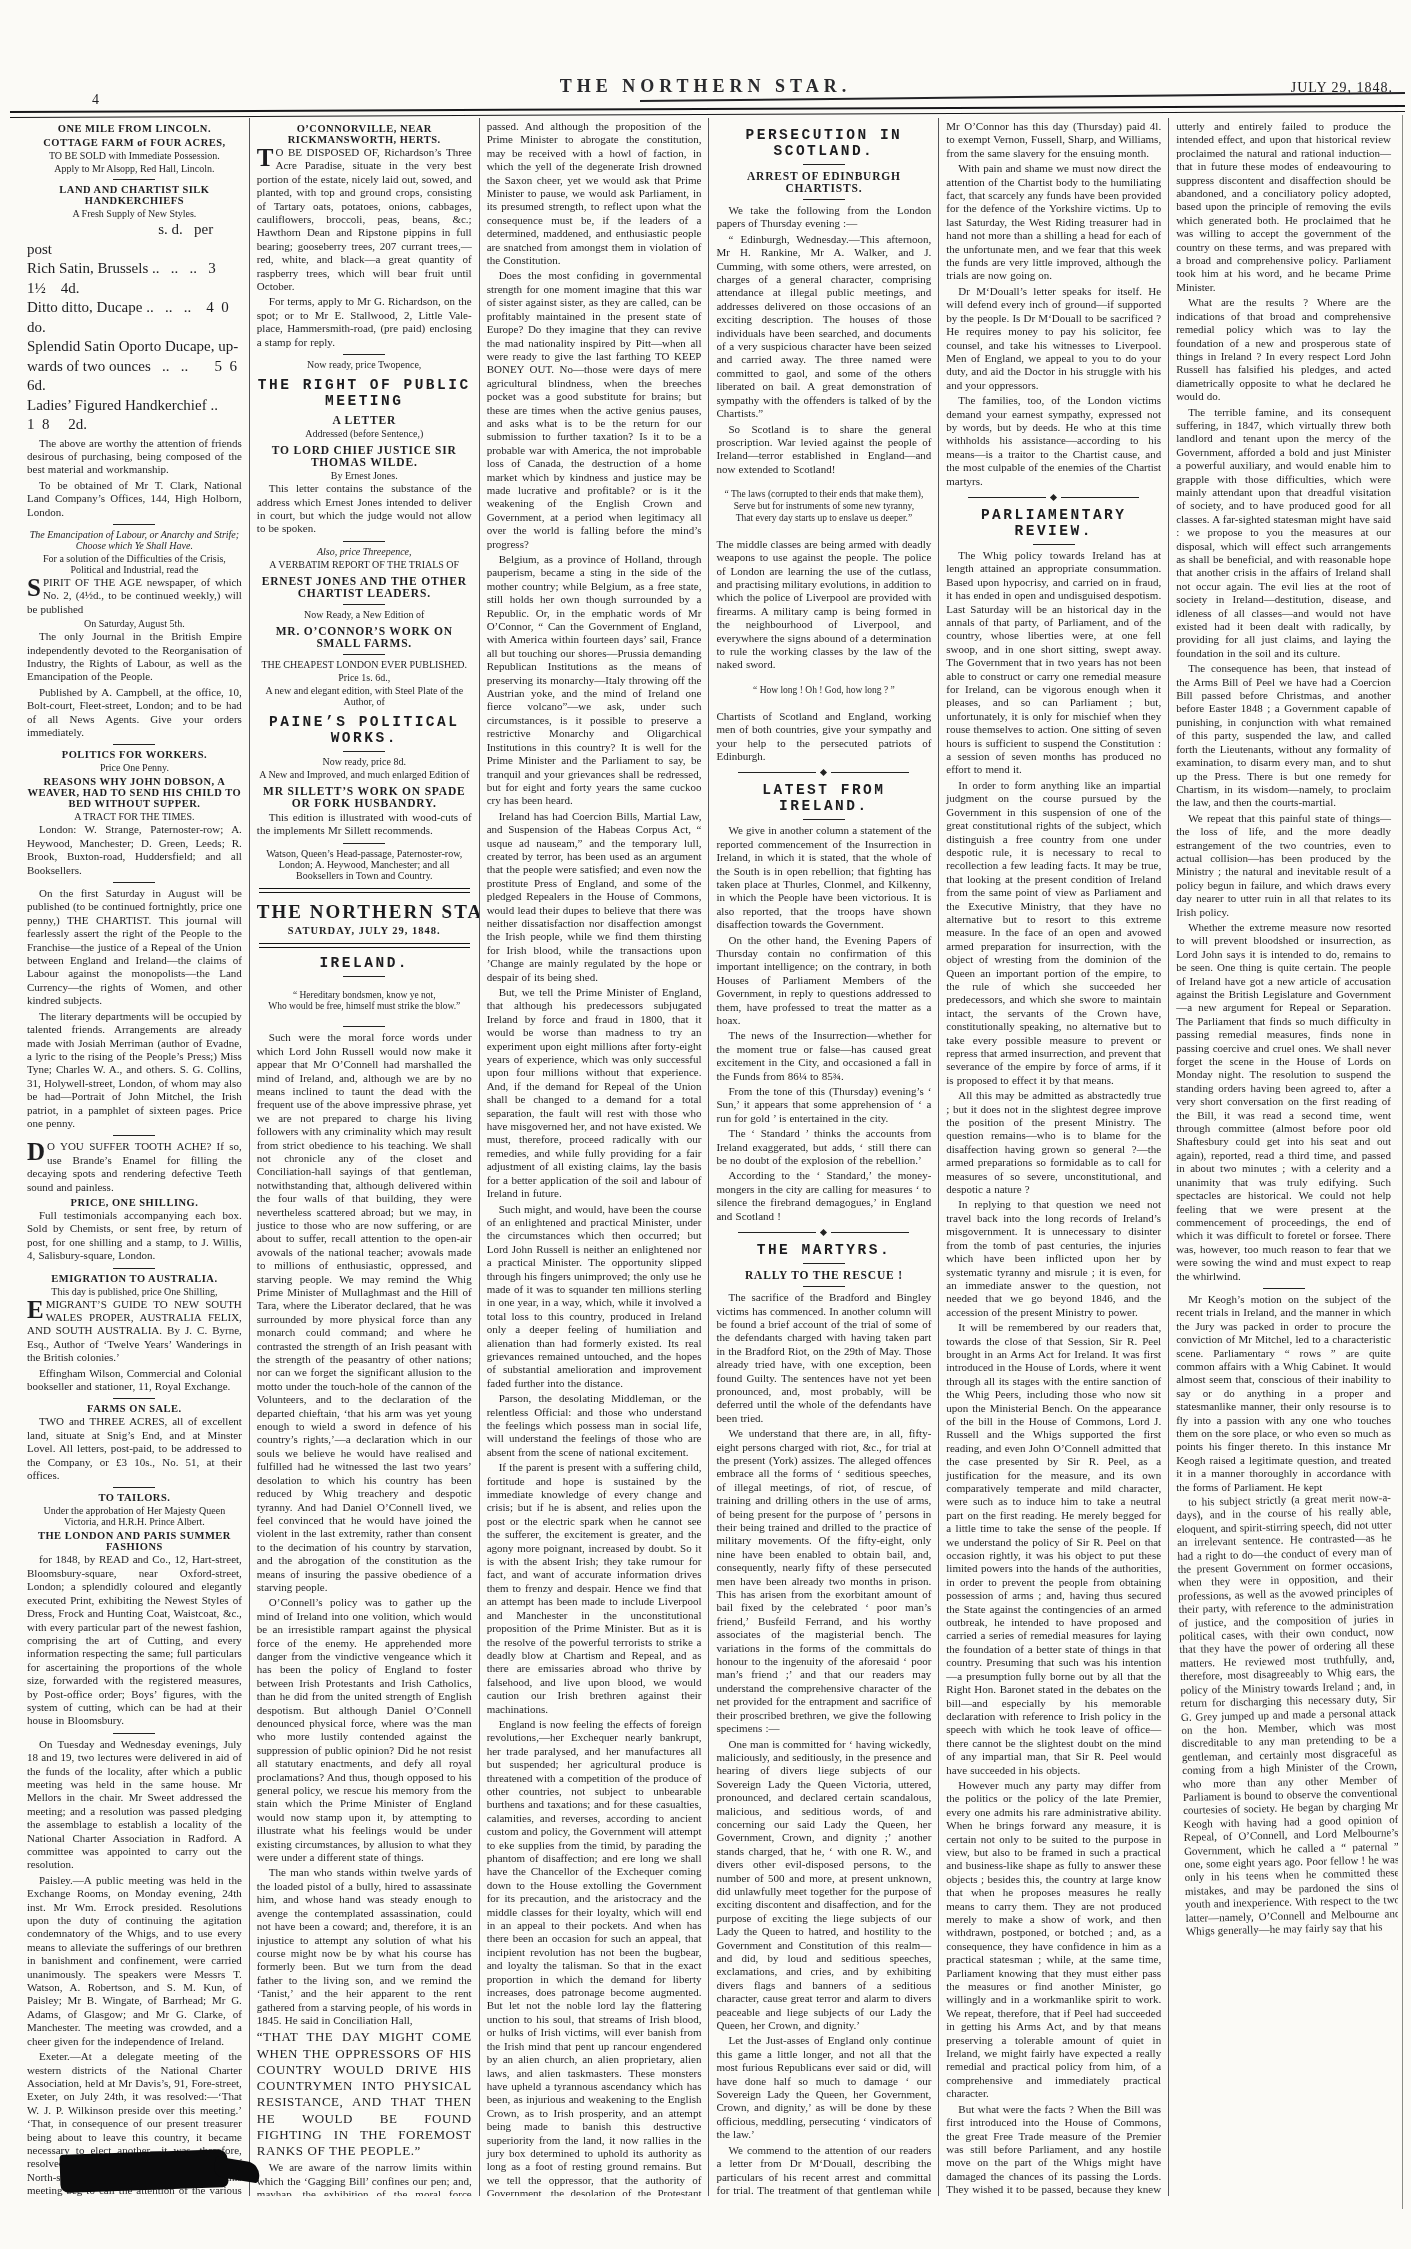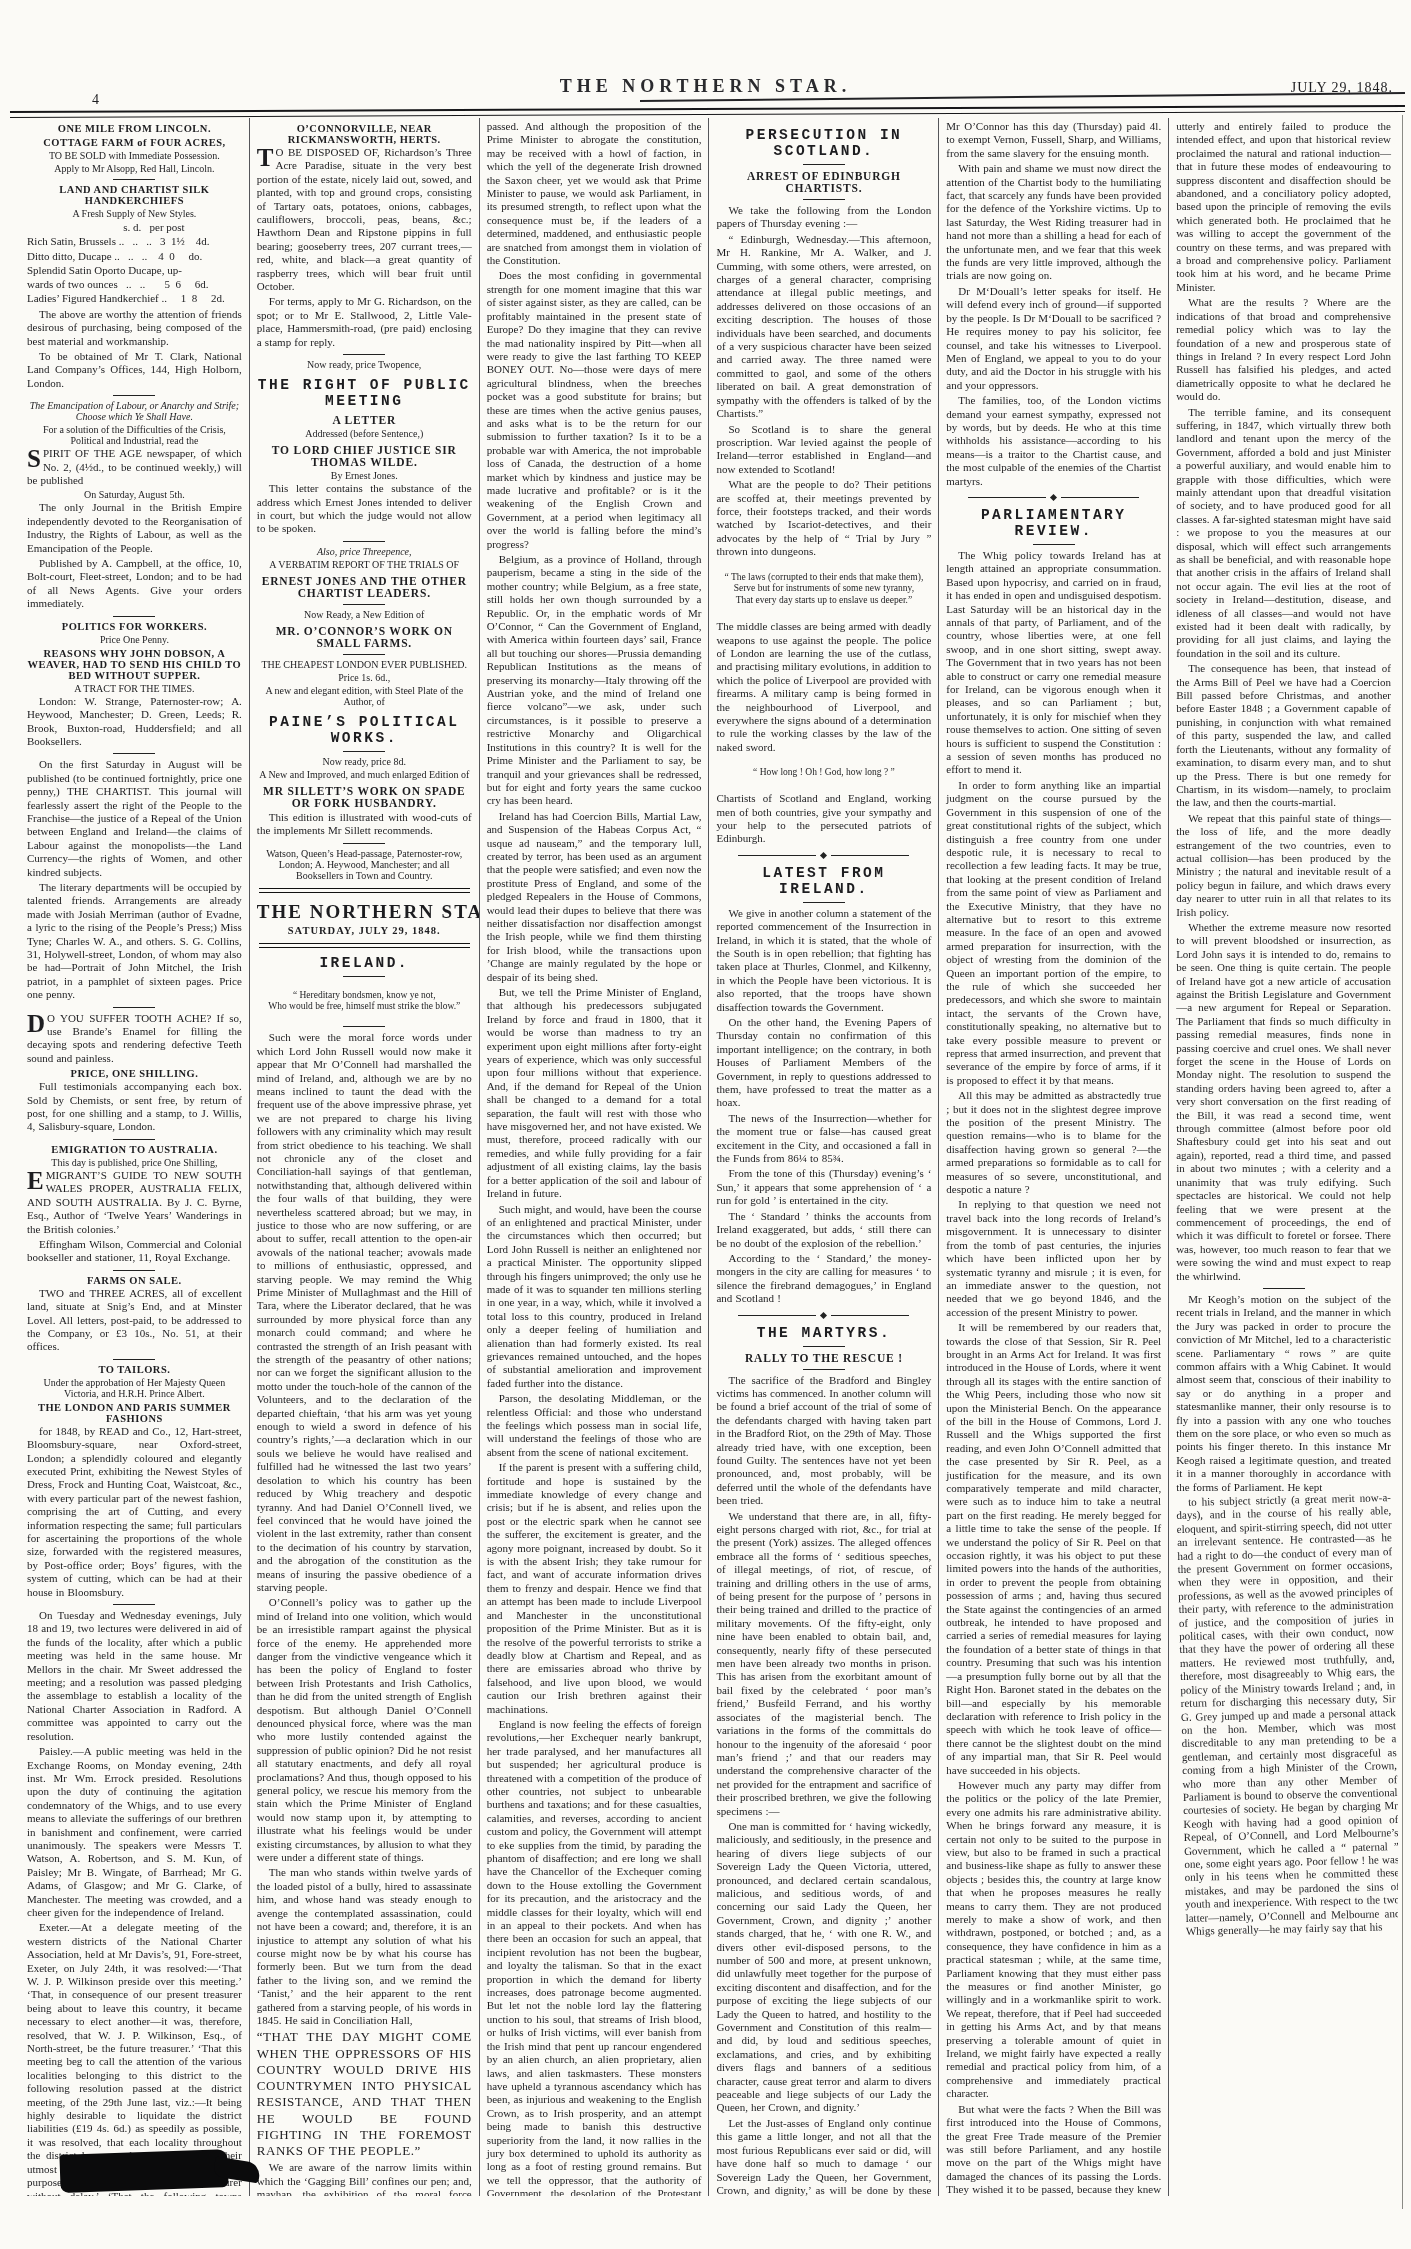--- a/index.html
+++ b/index.html
@@ -29,21 +29,21 @@
   .para.fl { text-indent:0; }
   .para.caps { text-indent:0; font-size:13px; line-height:1.25; letter-spacing:0.5px; }
   .para.skew { transform:rotate(-1.3deg); transform-origin:left top; }
   .dc::first-letter { float:left; font-size:25px; line-height:0.78; padding:2px 2px 0 0; font-weight:bold; }
   .h-lg { font-size:14.5px; font-weight:bold; text-align:center; letter-spacing:2.5px; margin:7px 0 3px 0;font-family:Liberation Mono, monospace; }
   .h-md { font-size:11.5px; font-weight:bold; text-align:center; letter-spacing:0.8px; margin:5px 0 2px 0; }
   .c-b  { font-size:10.5px; font-weight:bold; text-align:center; letter-spacing:0.5px; margin:3px 0 1px 0; }
   .c-sm { font-size:10px; text-align:center; margin:2px 0 1px 0; }
   .c-it { font-size:10px; font-style:italic; text-align:center; margin:2px 0 1px 0; }
   .epi  { font-size:9.5px; text-align:center; margin:13px 6px; white-space:pre-line; line-height:1.25; }
-  .tbl  { font-size:11px; line-height:1.3; white-space:pre-wrap; margin:1px 0 2px 0; }
+  .tbl  { font-size:15px; line-height:1.3; white-space:pre-wrap; margin:1px 0 2px 0; }
   .rule { width:42px; border-top:1px solid #222; margin:5px auto 4px auto; height:0; }
   .dbl-rule { height:3px; border-top:1px solid #111; border-bottom:1px solid #111; margin:7px 2px 5px 2px; }
   .fancy-rule { display:flex; align-items:center; justify-content:center; gap:5px; margin:7px 8px 5px 8px; }
   .fl-line { width:78px; border-top:1px solid #222; height:0; }
   .fl-diamond { width:5px; height:5px; background:#222; transform:rotate(45deg); }
   .masthead { font-size:19px; text-align:center; letter-spacing:2px; font-weight:bold; margin:8px 0 2px 0; white-space:nowrap; }
   .mast-date { font-size:10.5px; font-weight:bold; text-align:center; letter-spacing:1px; margin:0 0 2px 0; }
   
   .blot { position:absolute; left:60px; top:2152px; width:168px; height:38px; background:#0b0b0c;
     border-radius:4px 10px 6px 8px; transform:rotate(-2deg); }
@@ -173,21 +173,20 @@
         <div class="para">England is now feeling the effects of foreign revolutions,—her Exchequer nearly bankrupt, her trade paralysed, and her manufactures all but suspended; her agricultural produce is threatened with a competition of the produce of other countries, not subject to unbearable burthens and taxations; and for these casualties, calamities, and reverses, according to ancient custom and policy, the Government will attempt to eke supplies from the timid, by parading the phantom of disaffection; and ere long we shall have the Chancellor of the Exchequer coming down to the House extolling the Government for its precaution, and the aristocracy and the middle classes for their loyalty, which will end in an appeal to their pockets. And when has there been an occasion for such an appeal, that incipient revolution has not been the bugbear, and loyalty the talisman. So that in the exact proportion in which the demand for liberty increases, does patronage become augmented. But let not the noble lord lay the flattering unction to his soul, that streams of Irish blood, or hulks of Irish victims, will ever banish from the Irish mind that pent up rancour engendered by an alien church, an alien proprietary, alien laws, and alien taskmasters. These monsters have upheld a tyrannous ascendancy which has been, as injurious and weakening to the English Crown, as to Irish prosperity, and an attempt being made to banish this destructive superiority from the land, it now rallies in the jury box determined to uphold its authority as long as a foot of resting ground remains. But we tell the oppressor, that the authority of Government, the desolation of the Protestant Church, the tyranny of alien landlords, the authority of their middle class representatives, their partisan magistrates, party judges, packed juries, ruthless police, unscrupulous detectives, and prostitute Press, cannot bind the united mind of an oppressed and united people. And when the day of terror shall have passed away, and when the unbiassed verdict of a national jury, too large to be packed, shall be delivered, the English Minister who fostered revolution to secure power will be found as the criminal, and he will be justly chargeable with the deplorable consequences which will be but the result of his own weakness, his own treachery and ambition.</div>
       </div>
     <div class="col">
         <div class="h-lg">PERSECUTION IN SCOTLAND.</div>
         <div class="rule"></div>
         <div class="h-md">ARREST OF EDINBURGH CHARTISTS.</div>
         <div class="rule"></div>
         <div class="para">We take the following from the London papers of Thursday evening :—</div>
         <div class="para">“ Edinburgh, Wednesday.—This afternoon, Mr H. Rankine, Mr A. Walker, and J. Cumming, with some others, were arrested, on charges of a general character, comprising attendance at illegal public meetings, and addresses delivered on those occasions of an exciting description. The houses of those individuals have been searched, and documents of a very suspicious character have been seized and carried away. The three named were committed to gaol, and some of the others liberated on bail. A great demonstration of sympathy with the offenders is talked of by the Chartists.”</div>
         <div class="para">So Scotland is to share the general proscription. War levied against the people of Ireland—terror established in England—and now extended to Scotland!</div>
-        <div class="para">What are the people to do? Their petitions are scoffed at, their meetings prevented by force, their footsteps tracked, and their words watched by Iscariot-detectives, and their advocates by the help of “ Trial by Jury ” thrown into dungeons.</div>
         <div class="epi">“ The laws (corrupted to their ends that make them),
 Serve but for instruments of some new tyranny,
 That every day starts up to enslave us deeper.”</div>
         <div class="para fl">The middle classes are being armed with deadly weapons to use against the people. The police of London are learning the use of the cutlass, and practising military evolutions, in addition to which the police of Liverpool are provided with firearms. A military camp is being formed in the neighbourhood of Liverpool, and everywhere the signs abound of a determination to rule the working classes by the law of the naked sword.</div>
         <div class="epi">“ How long !  Oh ! God, how long ? ”</div>
         <div class="para fl">Chartists of Scotland and England, working men of both countries, give your sympathy and your help to the persecuted patriots of Edinburgh.</div>
         <div class="fancy-rule">
           <span class="fl-line"></span>
           <span class="fl-diamond"></span>
           <span class="fl-line"></span>

